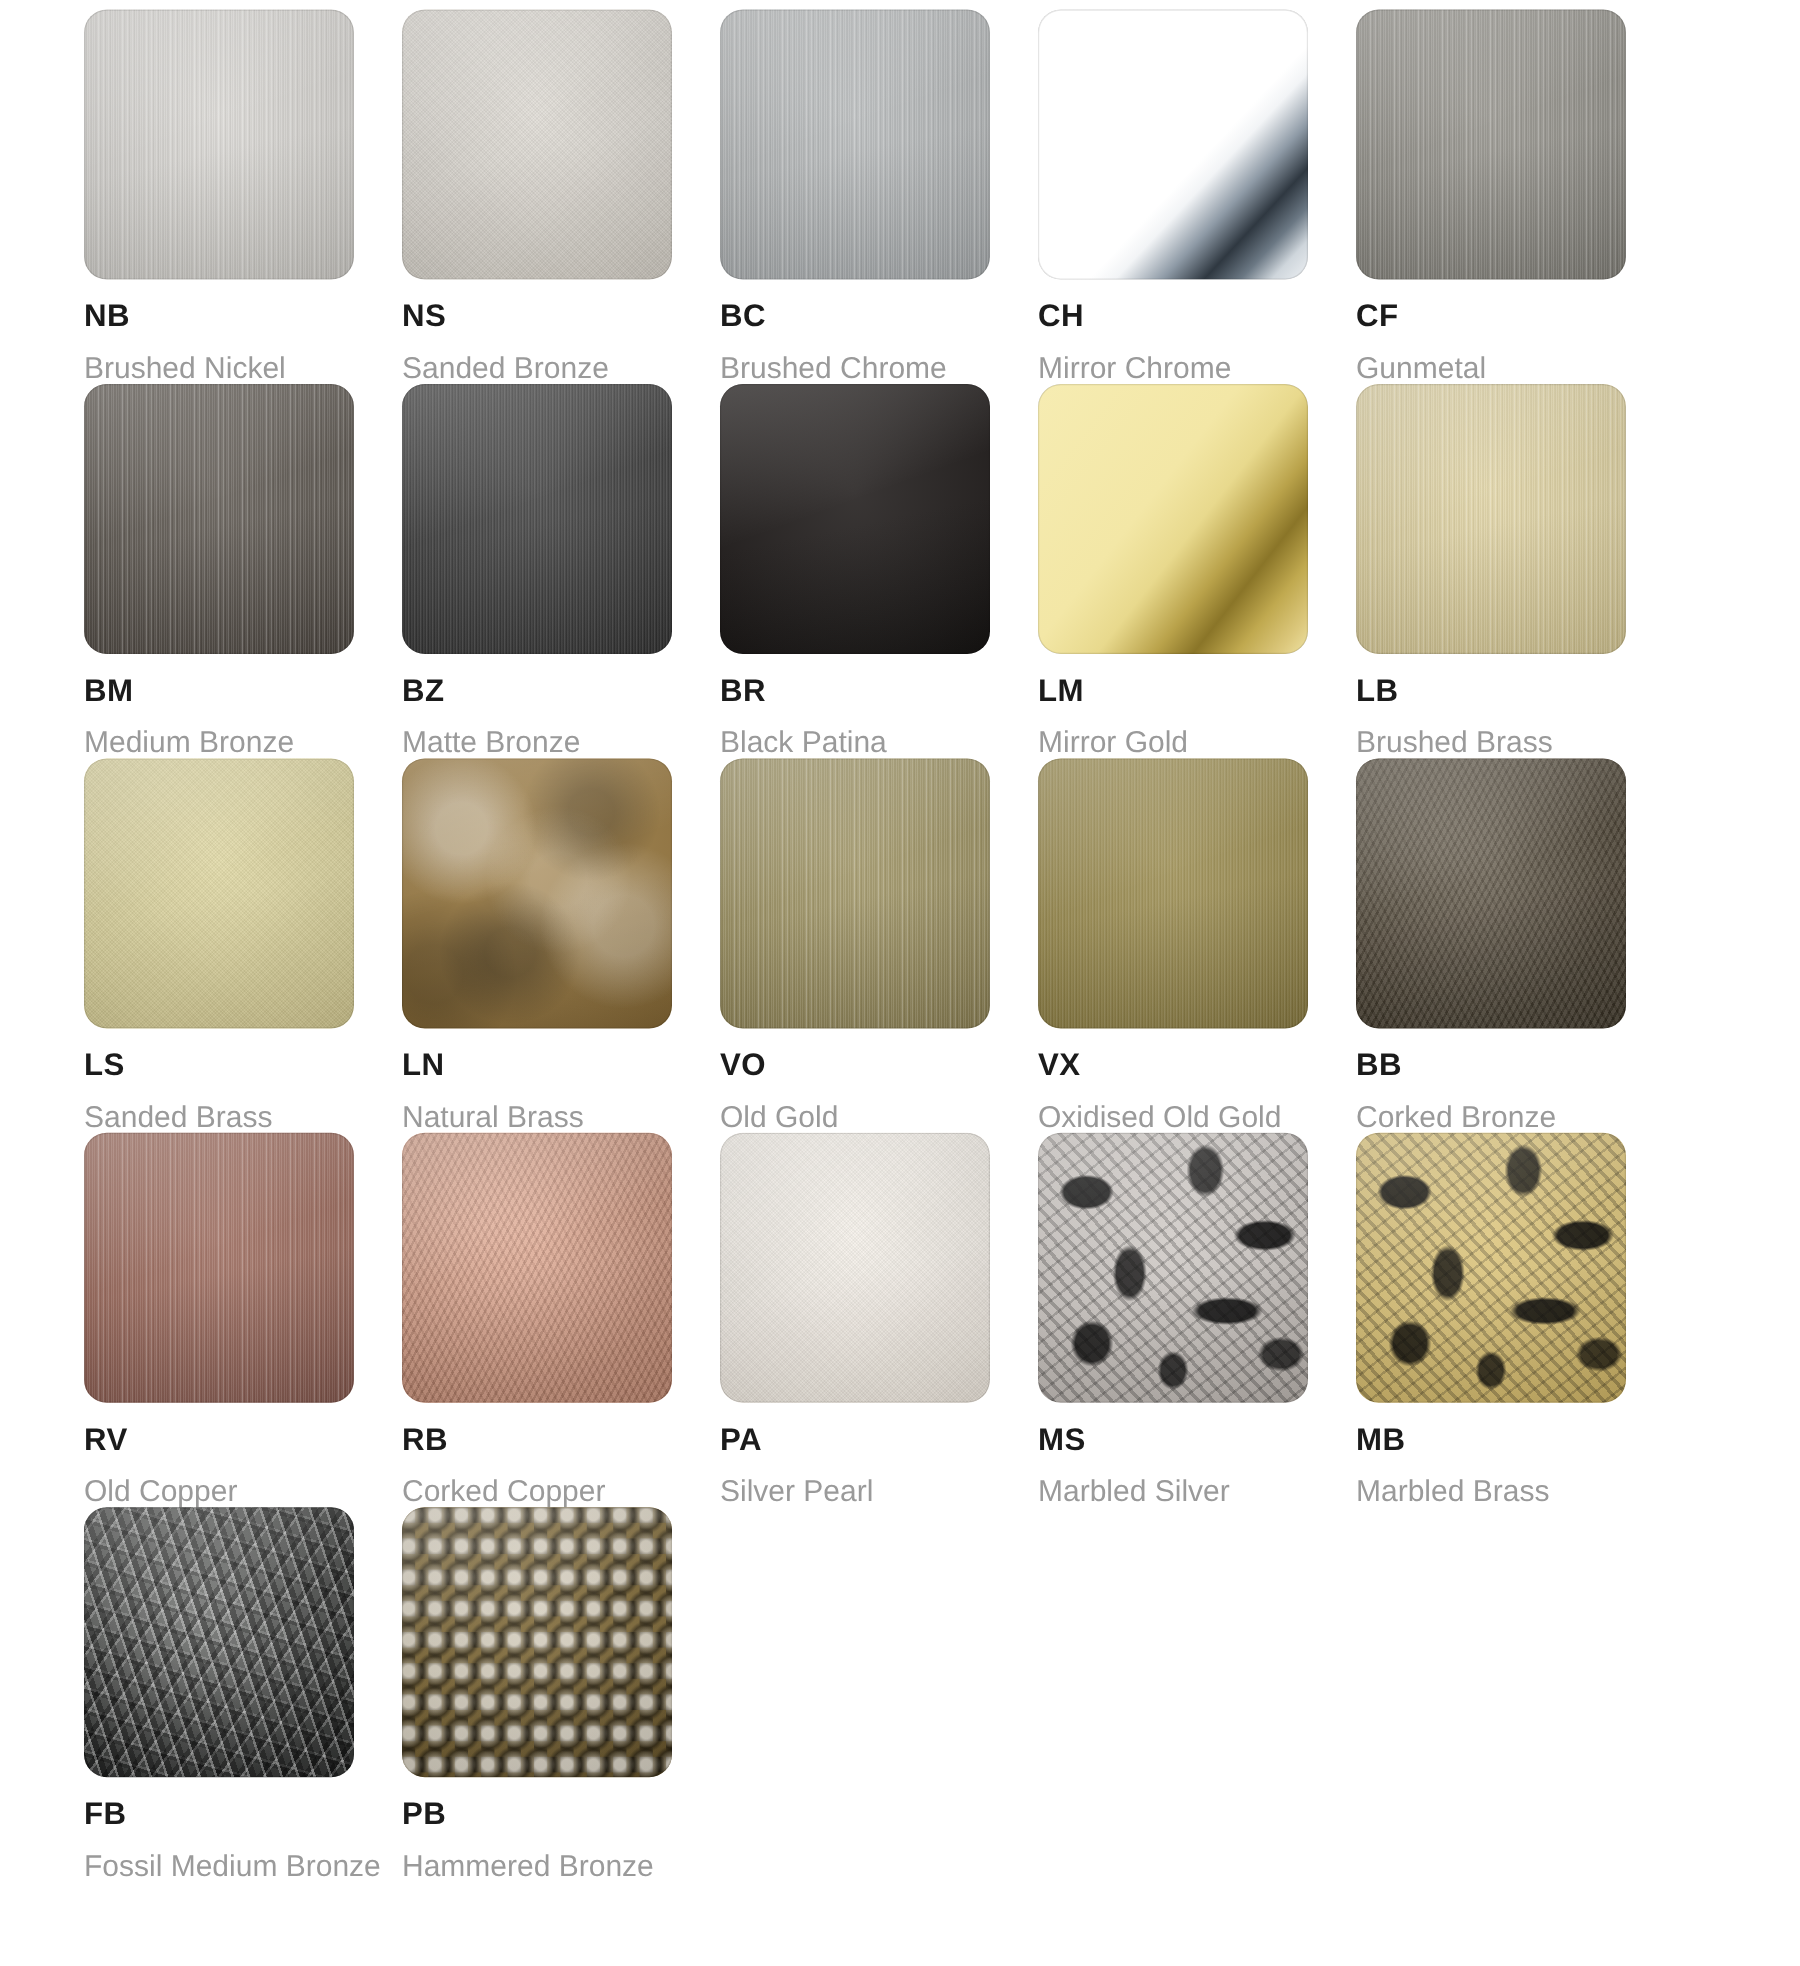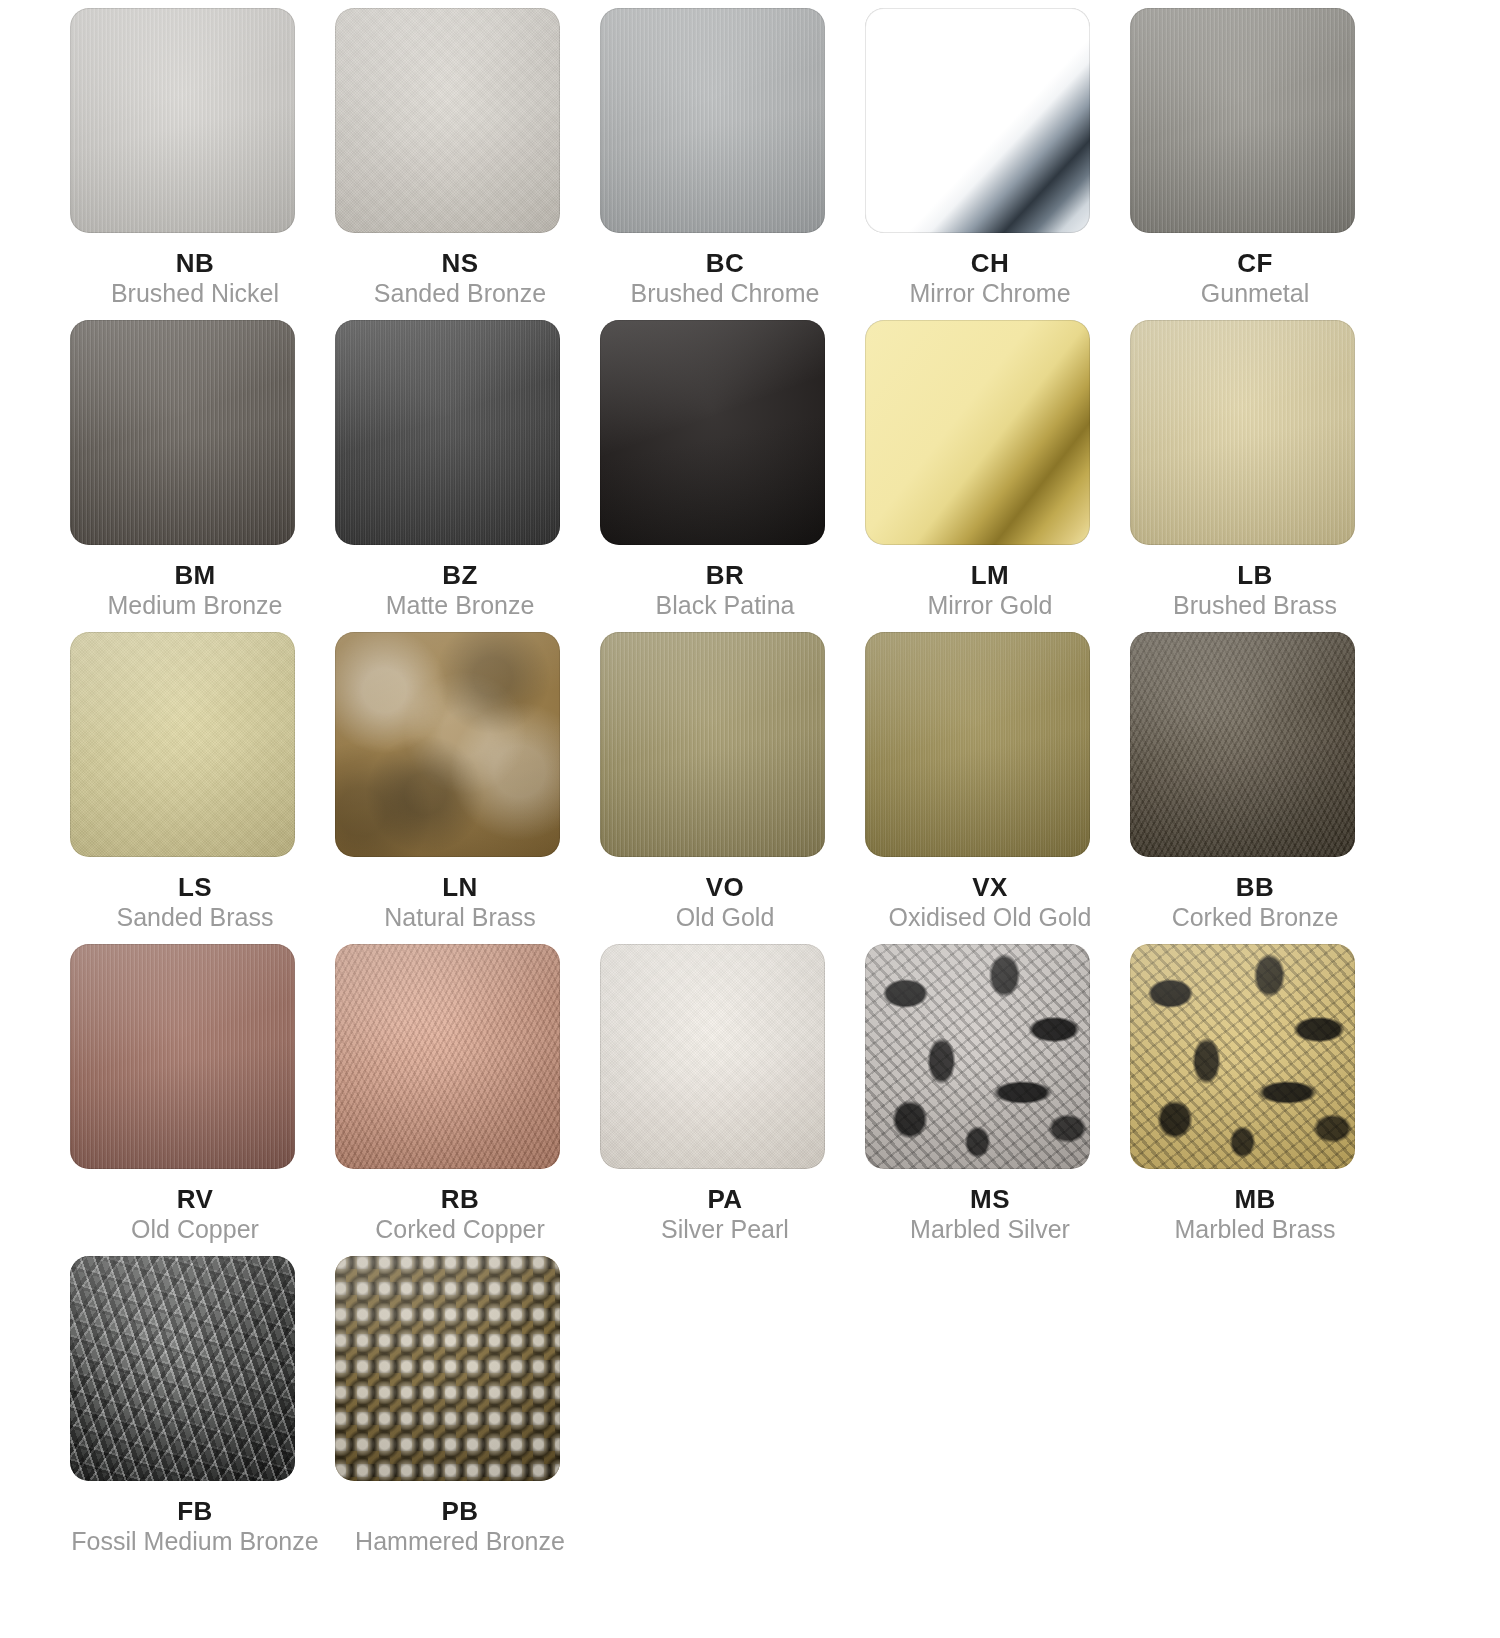--- a/index.html
+++ b/index.html
@@ -8,21 +8,20 @@
     background: #ffffff;
   }
   body {
     width: 1500px; height: 1638px;
     font-family: "Liberation Sans", sans-serif;
     overflow: hidden;
   }
   .sheet {
     width: 1500px; height: 1342px;
     padding: 8px 60px 8px 70px;
-    text-align: center;
   }
   .grid {
     display: grid;
     grid-template-columns: repeat(5, 265px);
     column-gap: 0px;
     grid-auto-rows: 312px;
   }
   .swatch-cell {
     width: 265px;
     position: relative;
@@ -47,21 +46,21 @@
     font-weight: 700;
     color: #1b1b1b;
     letter-spacing: 0.4px;
     line-height: 1.08;
   }
   .desc {
     font-size: 25px;
     font-weight: 400;
     color: #9a9a9a;
     line-height: 1.12;
-    margin-top: 2px;
+    margin-top: 16px;
     white-space: nowrap;
   }
 
   
   .t-brushed {
     background-image:
       repeating-linear-gradient(90deg,
         rgba(255,255,255,0.30) 0px,
         rgba(255,255,255,0.04) 1px,
         rgba(0,0,0,0.07) 2px,

